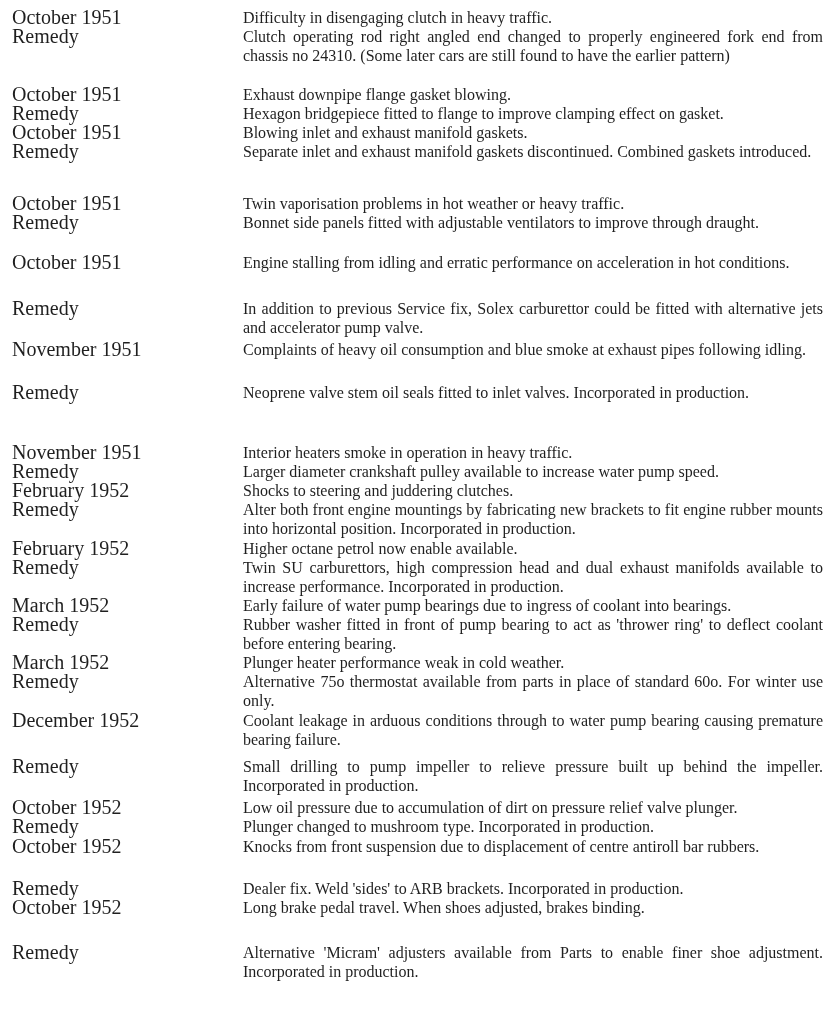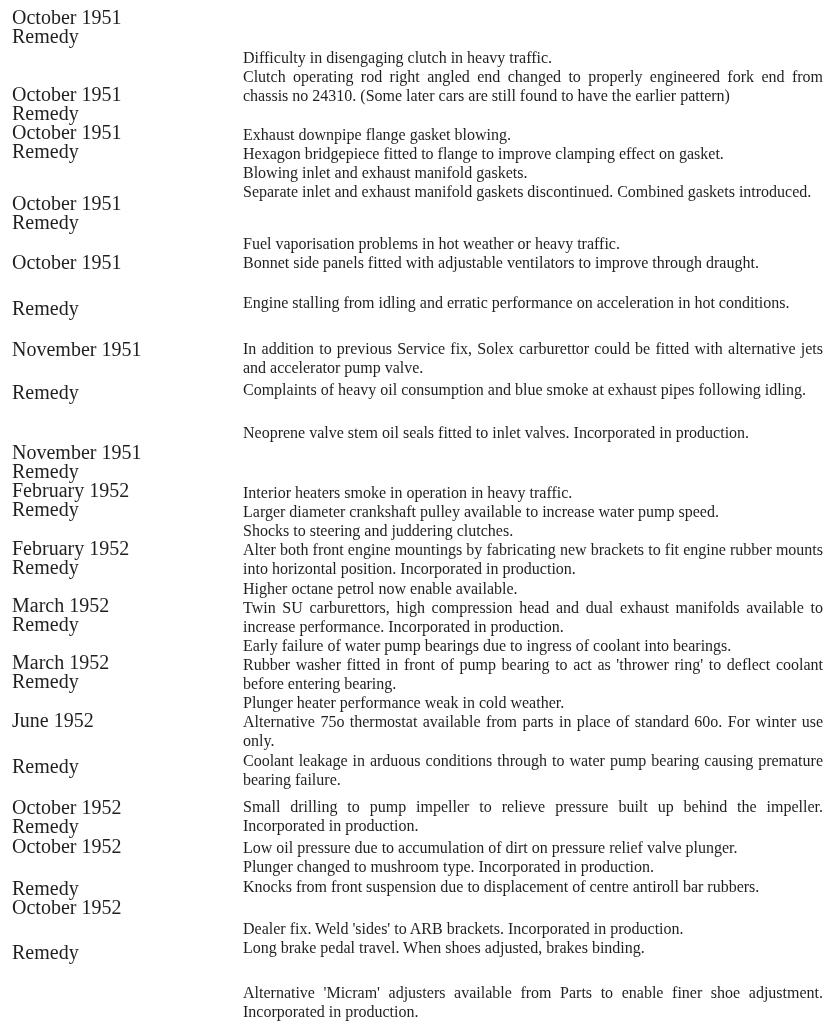--- a/index.html
+++ b/index.html
@@ -8,21 +8,20 @@
     font-family: "Liberation Serif", "DejaVu Serif", serif; color: #1f1f1f;
   }
   .row { position: absolute; left: 0; width: 837px; }
   .label {
     position: absolute; left: 12px; top: 0; font-size: 20px; line-height: 19.2px; white-space: nowrap; text-align: right;
   }
   .label.remedy { }
   .text {
     position: absolute; left: 243px; width: 580px; top: 0; font-size: 16px; line-height: 19.2px;
     text-align: justify;
-    margin-top: 40px;
   }
 </style>
 </head>
 <body>
 
 <div id="doc">
     <div class="row" style="top: 8px;">
       <span class="label">October 1951</span>
       <span class="text">Difficulty in disengaging clutch in heavy traffic.</span>
     </div>
@@ -41,21 +40,21 @@
     <div class="row" style="top: 123px;">
       <span class="label">October 1951</span>
       <span class="text">Blowing inlet and exhaust manifold gaskets.</span>
     </div>
     <div class="row" style="top: 142px;">
       <span class="label remedy">Remedy</span>
       <span class="text">Separate inlet and exhaust manifold gaskets discontinued.  Combined gaskets introduced.</span>
     </div>
     <div class="row" style="top: 194px;">
       <span class="label">October 1951</span>
-      <span class="text">Fuel vaporisation problems in hot weather or heavy traffic.</span>
+      <span class="text">Twin vaporisation problems in hot weather or heavy traffic.</span>
     </div>
     <div class="row" style="top: 213px;">
       <span class="label remedy">Remedy</span>
       <span class="text">Bonnet side panels fitted with adjustable ventilators to improve through draught.</span>
     </div>
     <div class="row" style="top: 253px;">
       <span class="label">October 1951</span>
       <span class="text">Engine stalling from idling and erratic performance on acceleration in hot conditions.</span>
     </div>
     <div class="row" style="top: 299px;">
@@ -104,21 +103,21 @@
     </div>
     <div class="row" style="top: 653px;">
       <span class="label">March 1952</span>
       <span class="text">Plunger heater performance weak in cold weather.</span>
     </div>
     <div class="row" style="top: 672px;">
       <span class="label remedy">Remedy</span>
       <span class="text">Alternative 75o thermostat available from parts in place of standard 60o.  For winter use only.</span>
     </div>
     <div class="row" style="top: 711px;">
-      <span class="label">June 1952</span>
+      <span class="label">December 1952</span>
       <span class="text">Coolant leakage in arduous conditions through to water pump bearing causing premature bearing failure.</span>
     </div>
     <div class="row" style="top: 757px;">
       <span class="label remedy">Remedy</span>
       <span class="text">Small drilling to pump impeller to relieve pressure built up behind the impeller.  Incorporated in production.</span>
     </div>
     <div class="row" style="top: 798px;">
       <span class="label">October 1952</span>
       <span class="text">Low oil pressure due to accumulation of dirt on pressure relief valve plunger.</span>
     </div>

